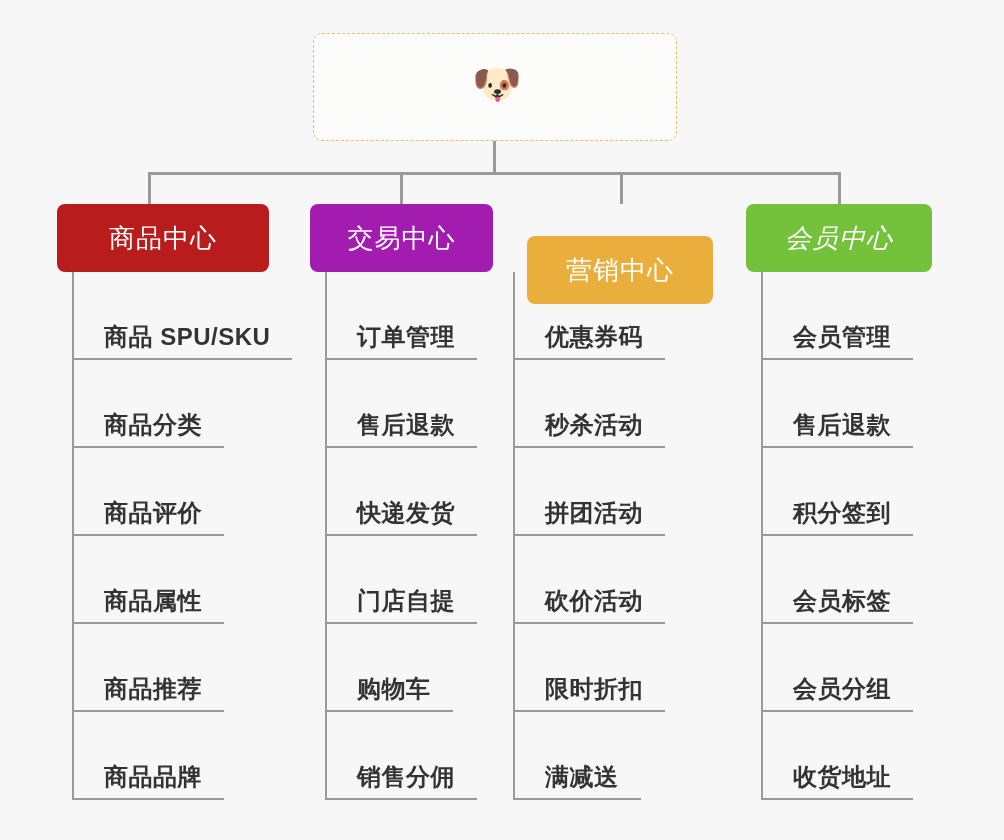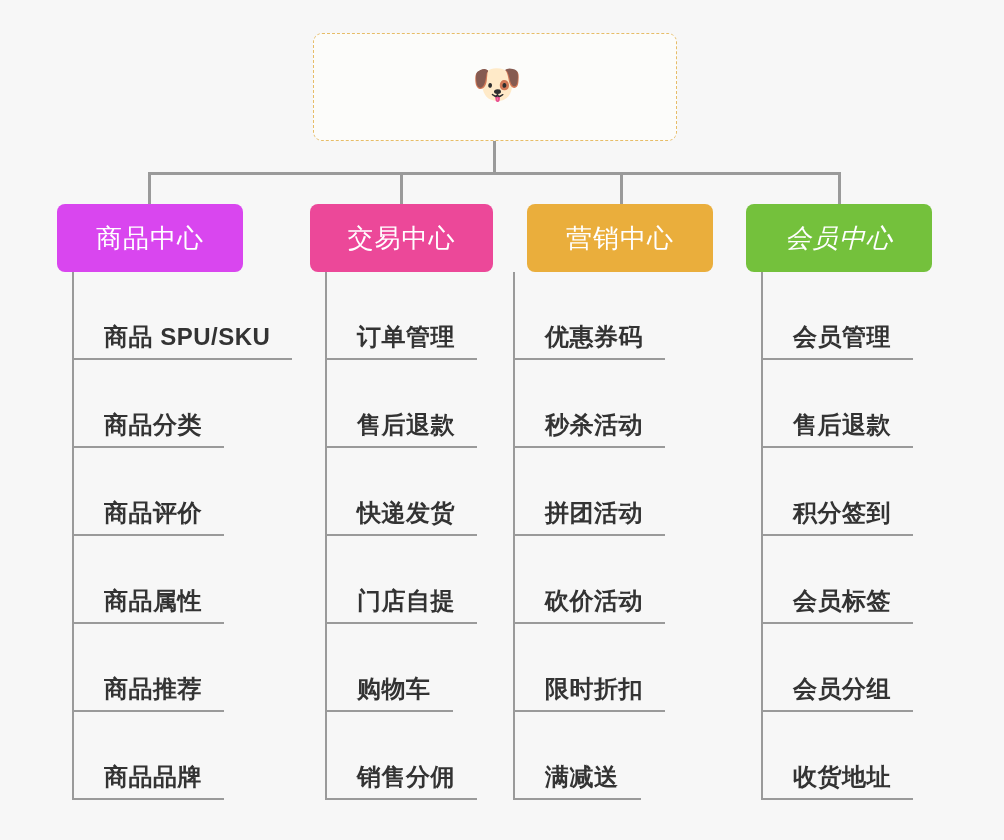--- a/index.html
+++ b/index.html
@@ -74,23 +74,23 @@
     box-sizing: border-box;
     border-radius: 8px;
     display: flex;
     align-items: center;
     justify-content: center;
     color: #ffffff;
     font-size: 26px;
     letter-spacing: 1px;
     white-space: nowrap;
   }
-  .cat-1 { left: 57px;  width: 186px; background: #d946ef; }
-  .cat-2 { left: 310px; width: 183px; background: #ec4899; }
-  .cat-3 { left: 527px; width: 186px; background: #eaae3c; }
+  .cat-1 { left: 57px;  width: 212px; background: #b91c1c; }
+  .cat-2 { left: 310px; width: 183px; background: #a21caf; }
+  .cat-3 { left: 527px; width: 186px; background: #eaae3c; margin-top: 32px; }
   .cat-4 { left: 746px; width: 186px; background: #74c13c; font-style: italic; }
 
   
   .leaf-col {
     position: absolute;
     top: 272px;
   }
   .col-1 { left: 72px; }
   .col-2 { left: 325px; }
   .col-3 { left: 513px; }

